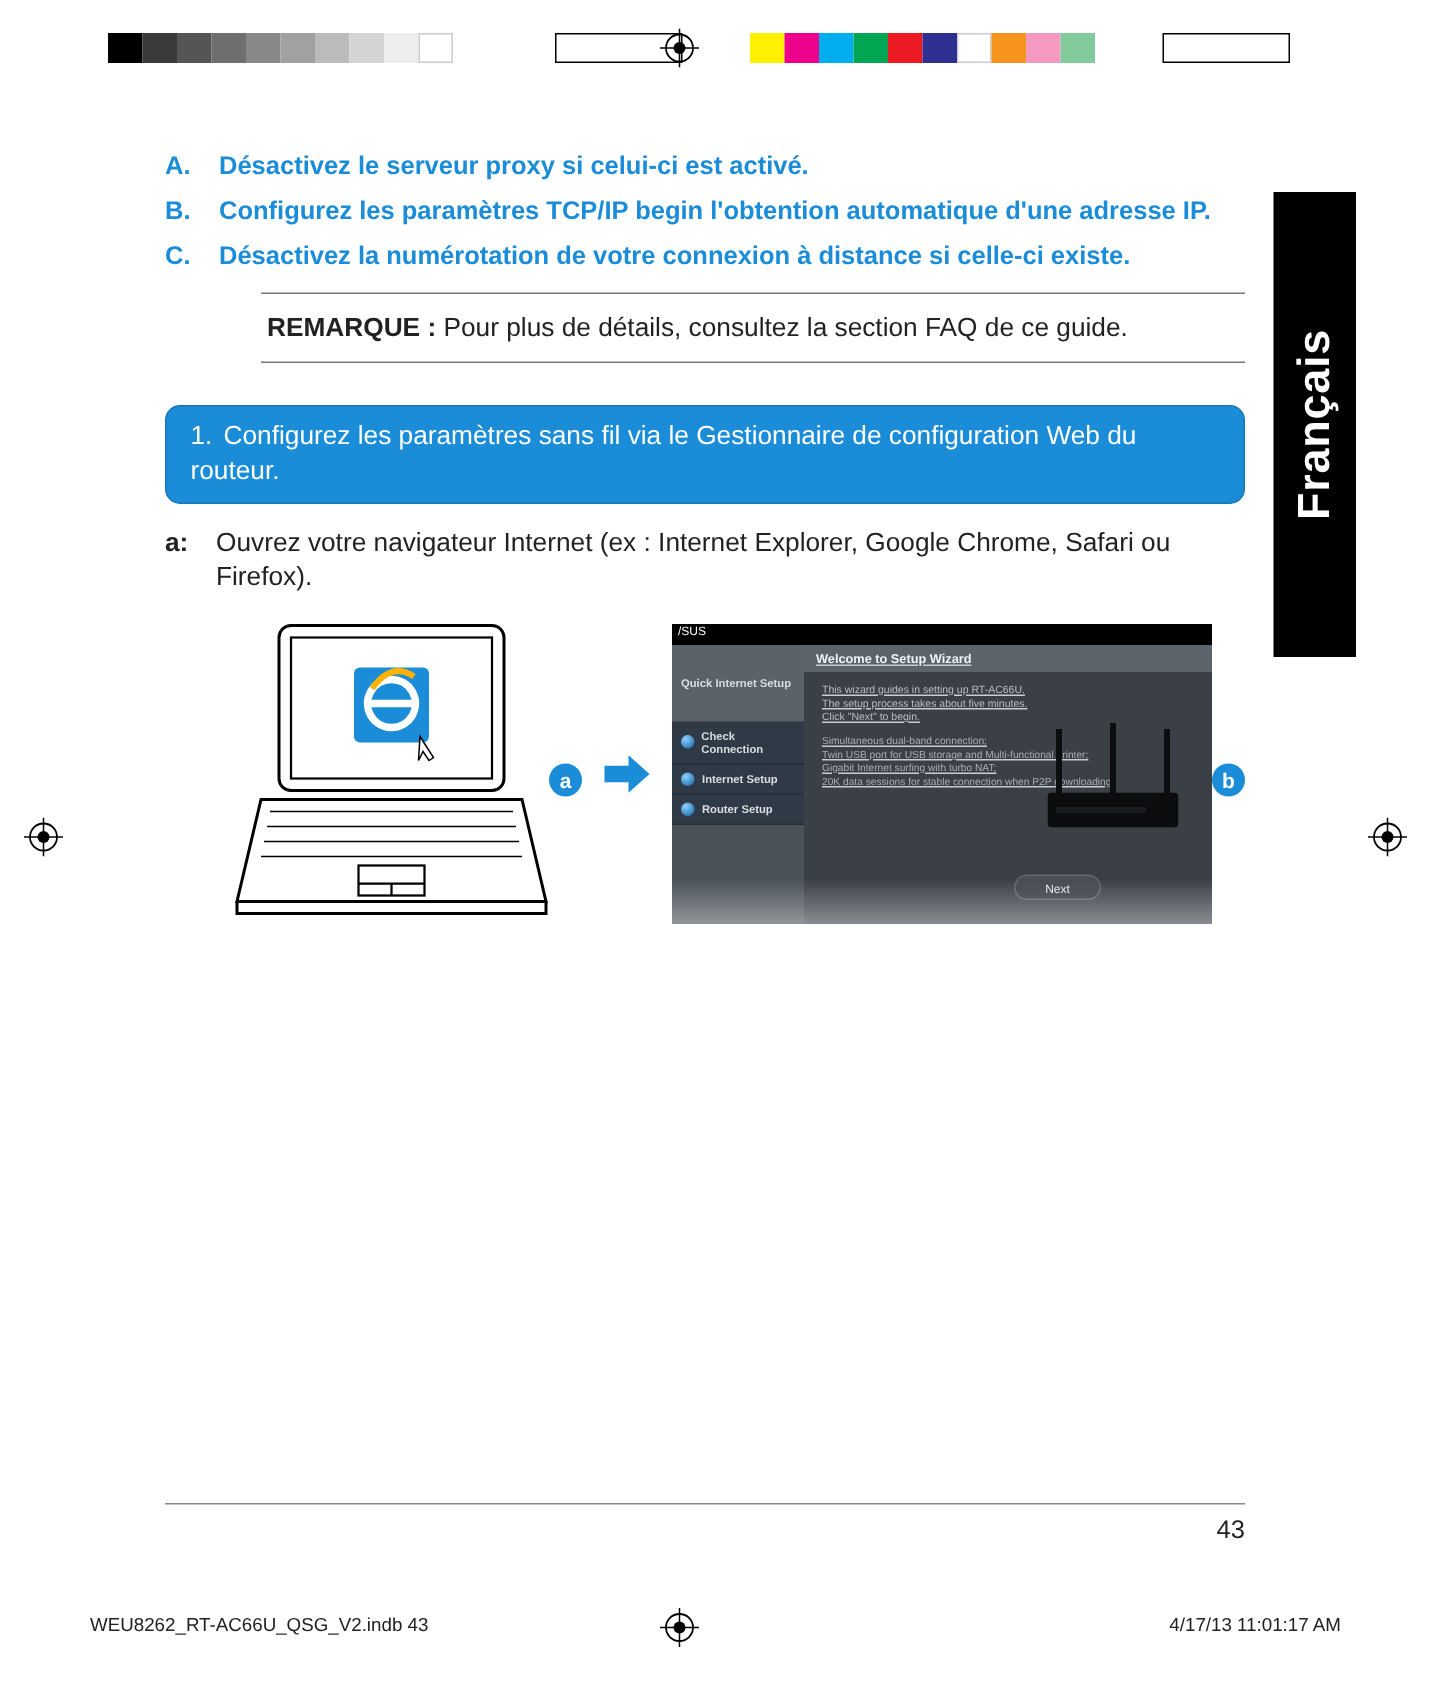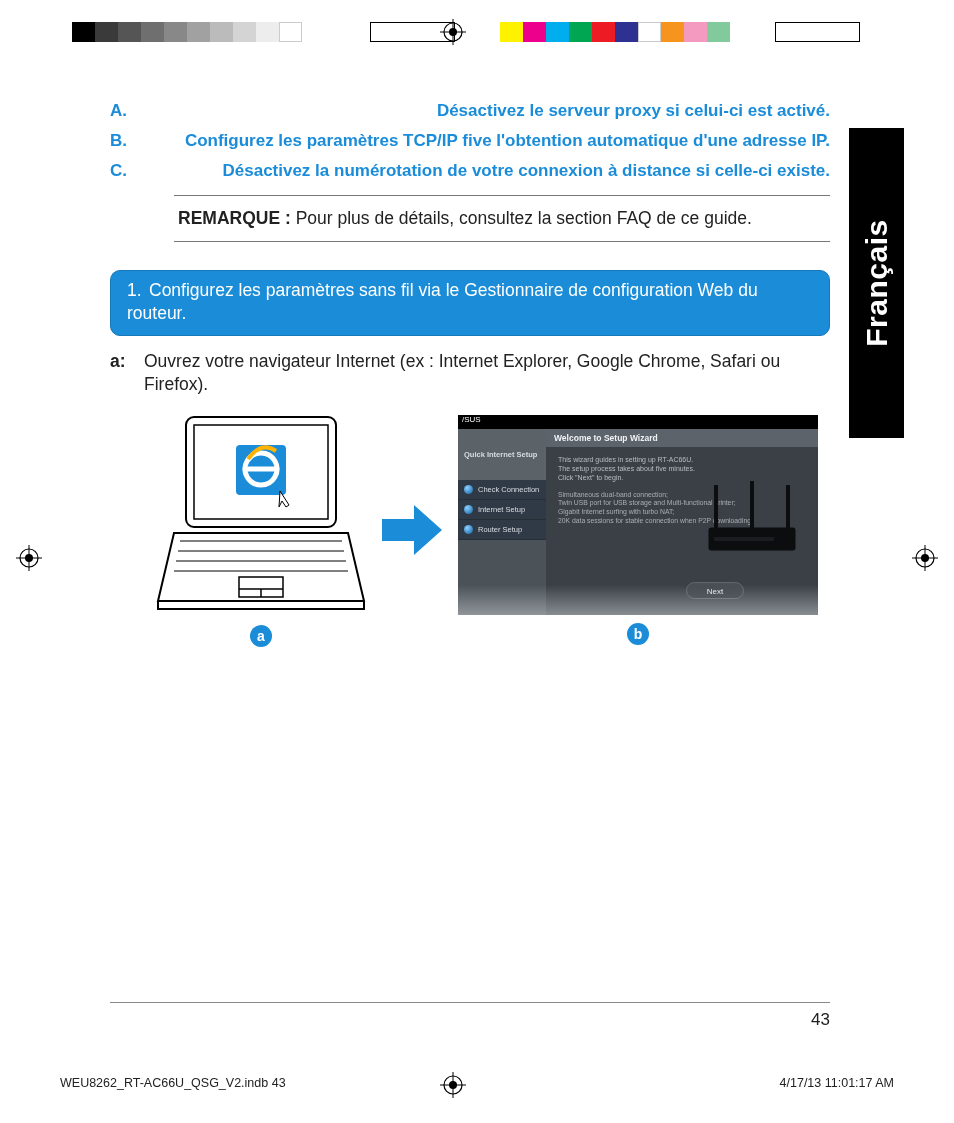--- a/index.html
+++ b/index.html
@@ -12,48 +12,48 @@
   
   .regmark { position: absolute; width: 26px; height: 26px; }
   .regmark svg { width: 26px; height: 26px; display:block; }
   
   .page { position: absolute; top: 100px; left: 110px; width: 720px; }
   .step-pill { background: #1a8cd8; color: #fff; border-radius: 10px; padding: 8px 16px 10px 16px; font-size: 17.5px; line-height: 1.3; border: 1px solid #1678b8; margin-bottom: 14px; }
   .step-pill .num { display:inline-block; width: 22px; }
   .sub-list { margin: 0 0 14px 0; }
   .sub-item { display: flex; color: #1a8cd8; font-weight: 700; font-size: 17px; line-height: 1.28; margin-bottom: 8px; }
   .sub-item .lbl { width: 36px; flex: 0 0 36px; }
-  .sub-item .txt { flex: 1; text-align: right; }
+  .sub-item .txt { flex: 1; }
   .note-box { border-top: 1px solid #777; border-bottom: 1px solid #777; padding: 12px 4px; margin: 6px 0 28px 64px; font-size: 17.5px; }
   .note-box b { font-weight: 700; }
   .h2 { color: #1a8cd8; font-weight: 800; font-size: 27px; letter-spacing: 0.2px; margin: 4px 0 16px 0; text-shadow: 1px 0 0 #fff, -1px 0 0 #888, 0 1px 0 #888; }
   .body-a { display:flex; font-size:17.5px; line-height:1.3; margin: 14px 0 18px 0; }
   .body-a .lbl { width: 34px; flex: 0 0 34px; font-weight:700; }
   .body-a .txt { flex:1; }
   
   .figrow { display:flex; align-items:center; gap: 14px; padding-left: 46px; }
   .laptop-wrap { position:relative; width: 210px; }
   .laptop { width: 210px; }
   .arrow { width: 64px; height: 54px; }
   .wizard { width: 360px; height: 200px; background: #3a4046; position: relative; font-size: 8px; color: #c8cdd2; }
   .wz-topbar { position:absolute; top:0; left:0; right:0; height:14px; background:#000; color:#fff; font-size:8px; padding-left:4px; }
   .wz-side { position:absolute; top:14px; left:0; bottom:0; width:88px; background:#4b5258; }
   .wz-side .hdr { background:#5b6268; color:#d8dde2; font-size:7.5px; padding:21px 6px; font-weight:600; }
-  .wz-side .row { display:flex; align-items:center; gap:5px; background:#303a46; color:#d8dde2; font-size:7.5px; padding:5px 6px; border-bottom:1px solid #262e36; font-weight:400;}
+  .wz-side .row { display:flex; align-items:center; gap:5px; background:#303a46; color:#d8dde2; font-size:7.5px; padding:5px 6px; border-bottom:1px solid #262e36; font-weight:700;}
   .wz-side .row .dot { width:9px; height:9px; border-radius:50%; background: radial-gradient(circle at 35% 30%, #8fd0ff, #0a5fa0); display:block; }
-  .wz-main { position:absolute; top:14px; left:88px; right:0; bottom:0; padding: 0; }
+  .wz-main { position:absolute; top:14px; left:88px; right:0; bottom:0; padding: 0; text-decoration: underline; }
   .wz-main .bar { background:#5c636a; color:#f0f3f6; font-size:8.5px; font-weight:700; padding:4px 8px; }
   .wz-main .intro { padding: 8px 12px; color:#b8bdc2; font-size:7px; line-height:1.3; }
   .wz-main .model { padding: 2px 12px 4px 12px; color:#e6eaed; font-weight:800; font-style:italic; font-size:9px; }
   .wz-main .feat { padding: 0 12px 8px 12px; color:#a9aeb3; font-size:6.8px; line-height:1.3; }
   .wz-router { position:absolute; right:12px; top:48px; width:108px; height:86px; }
   .wz-next { position:absolute; left: 140px; bottom: 16px; width:58px; height:17px; border-radius:9px; background:linear-gradient(#4c5258,#2f353b); color:#e8ecef; font-size:8px; text-align:center; line-height:17px; border:1px solid #60666c;}
   .wz-fade { position:absolute; left:0; right:0; bottom:0; height:30px; background:linear-gradient(to bottom, rgba(58,64,70,0) 0%, rgba(200,204,207,0.55) 100%); pointer-events:none;}
   .badge { width:22px; height:22px; border-radius:50%; background:#1a8cd8; color:#fff; font-weight:800; font-size:14px; display:flex; align-items:center; justify-content:center; margin: 8px auto 0 auto; }
-  .fig-col { display:flex; flex-direction:column; align-items:center; }
+  .fig-col { display:flex; flex-direction:row; align-items:center; }
   
   .langtab { position:absolute; top: 128px; right: 50px; width: 55px; height: 310px; background:#000; }
   .langtab span { position:absolute; left:50%; top:50%; transform: translate(-50%,-50%) rotate(-90deg); color:#fff; font-weight:700; font-size:30px; letter-spacing:0.5px; }
   
   .page-rule { position:absolute; left:110px; width:720px; top: 1002px; border:none; border-top:1px solid #888; }
   .pagenum { position:absolute; right: 124px; top: 1010px; font-size: 17px; }
   .foot-left { position:absolute; left: 60px; top: 1076px; font-size: 12.5px; }
   .foot-right { position:absolute; right: 60px; top: 1076px; font-size: 12.5px; }
 </style>
 </head>
@@ -131,21 +131,21 @@
 <div class="page">
 
 
   <div class="sub-list">
     <div class="sub-item">
       <span class="lbl">A.</span>
       <span class="txt">Désactivez le serveur proxy si celui-ci est activé.</span>
     </div>
     <div class="sub-item">
       <span class="lbl">B.</span>
-      <span class="txt">Configurez les paramètres TCP/IP five l'obtention automatique d'une adresse IP.</span>
+      <span class="txt">Configurez les paramètres TCP/IP begin l'obtention automatique d'une adresse IP.</span>
     </div>
     <div class="sub-item">
       <span class="lbl">C.</span>
       <span class="txt">Désactivez la numérotation de votre connexion à distance si celle-ci existe.</span>
     </div>
   </div>
 
   <div class="note-box">
     <b>REMARQUE :</b><span> Pour plus de détails, consultez la section FAQ de ce guide.</span>
   </div>

